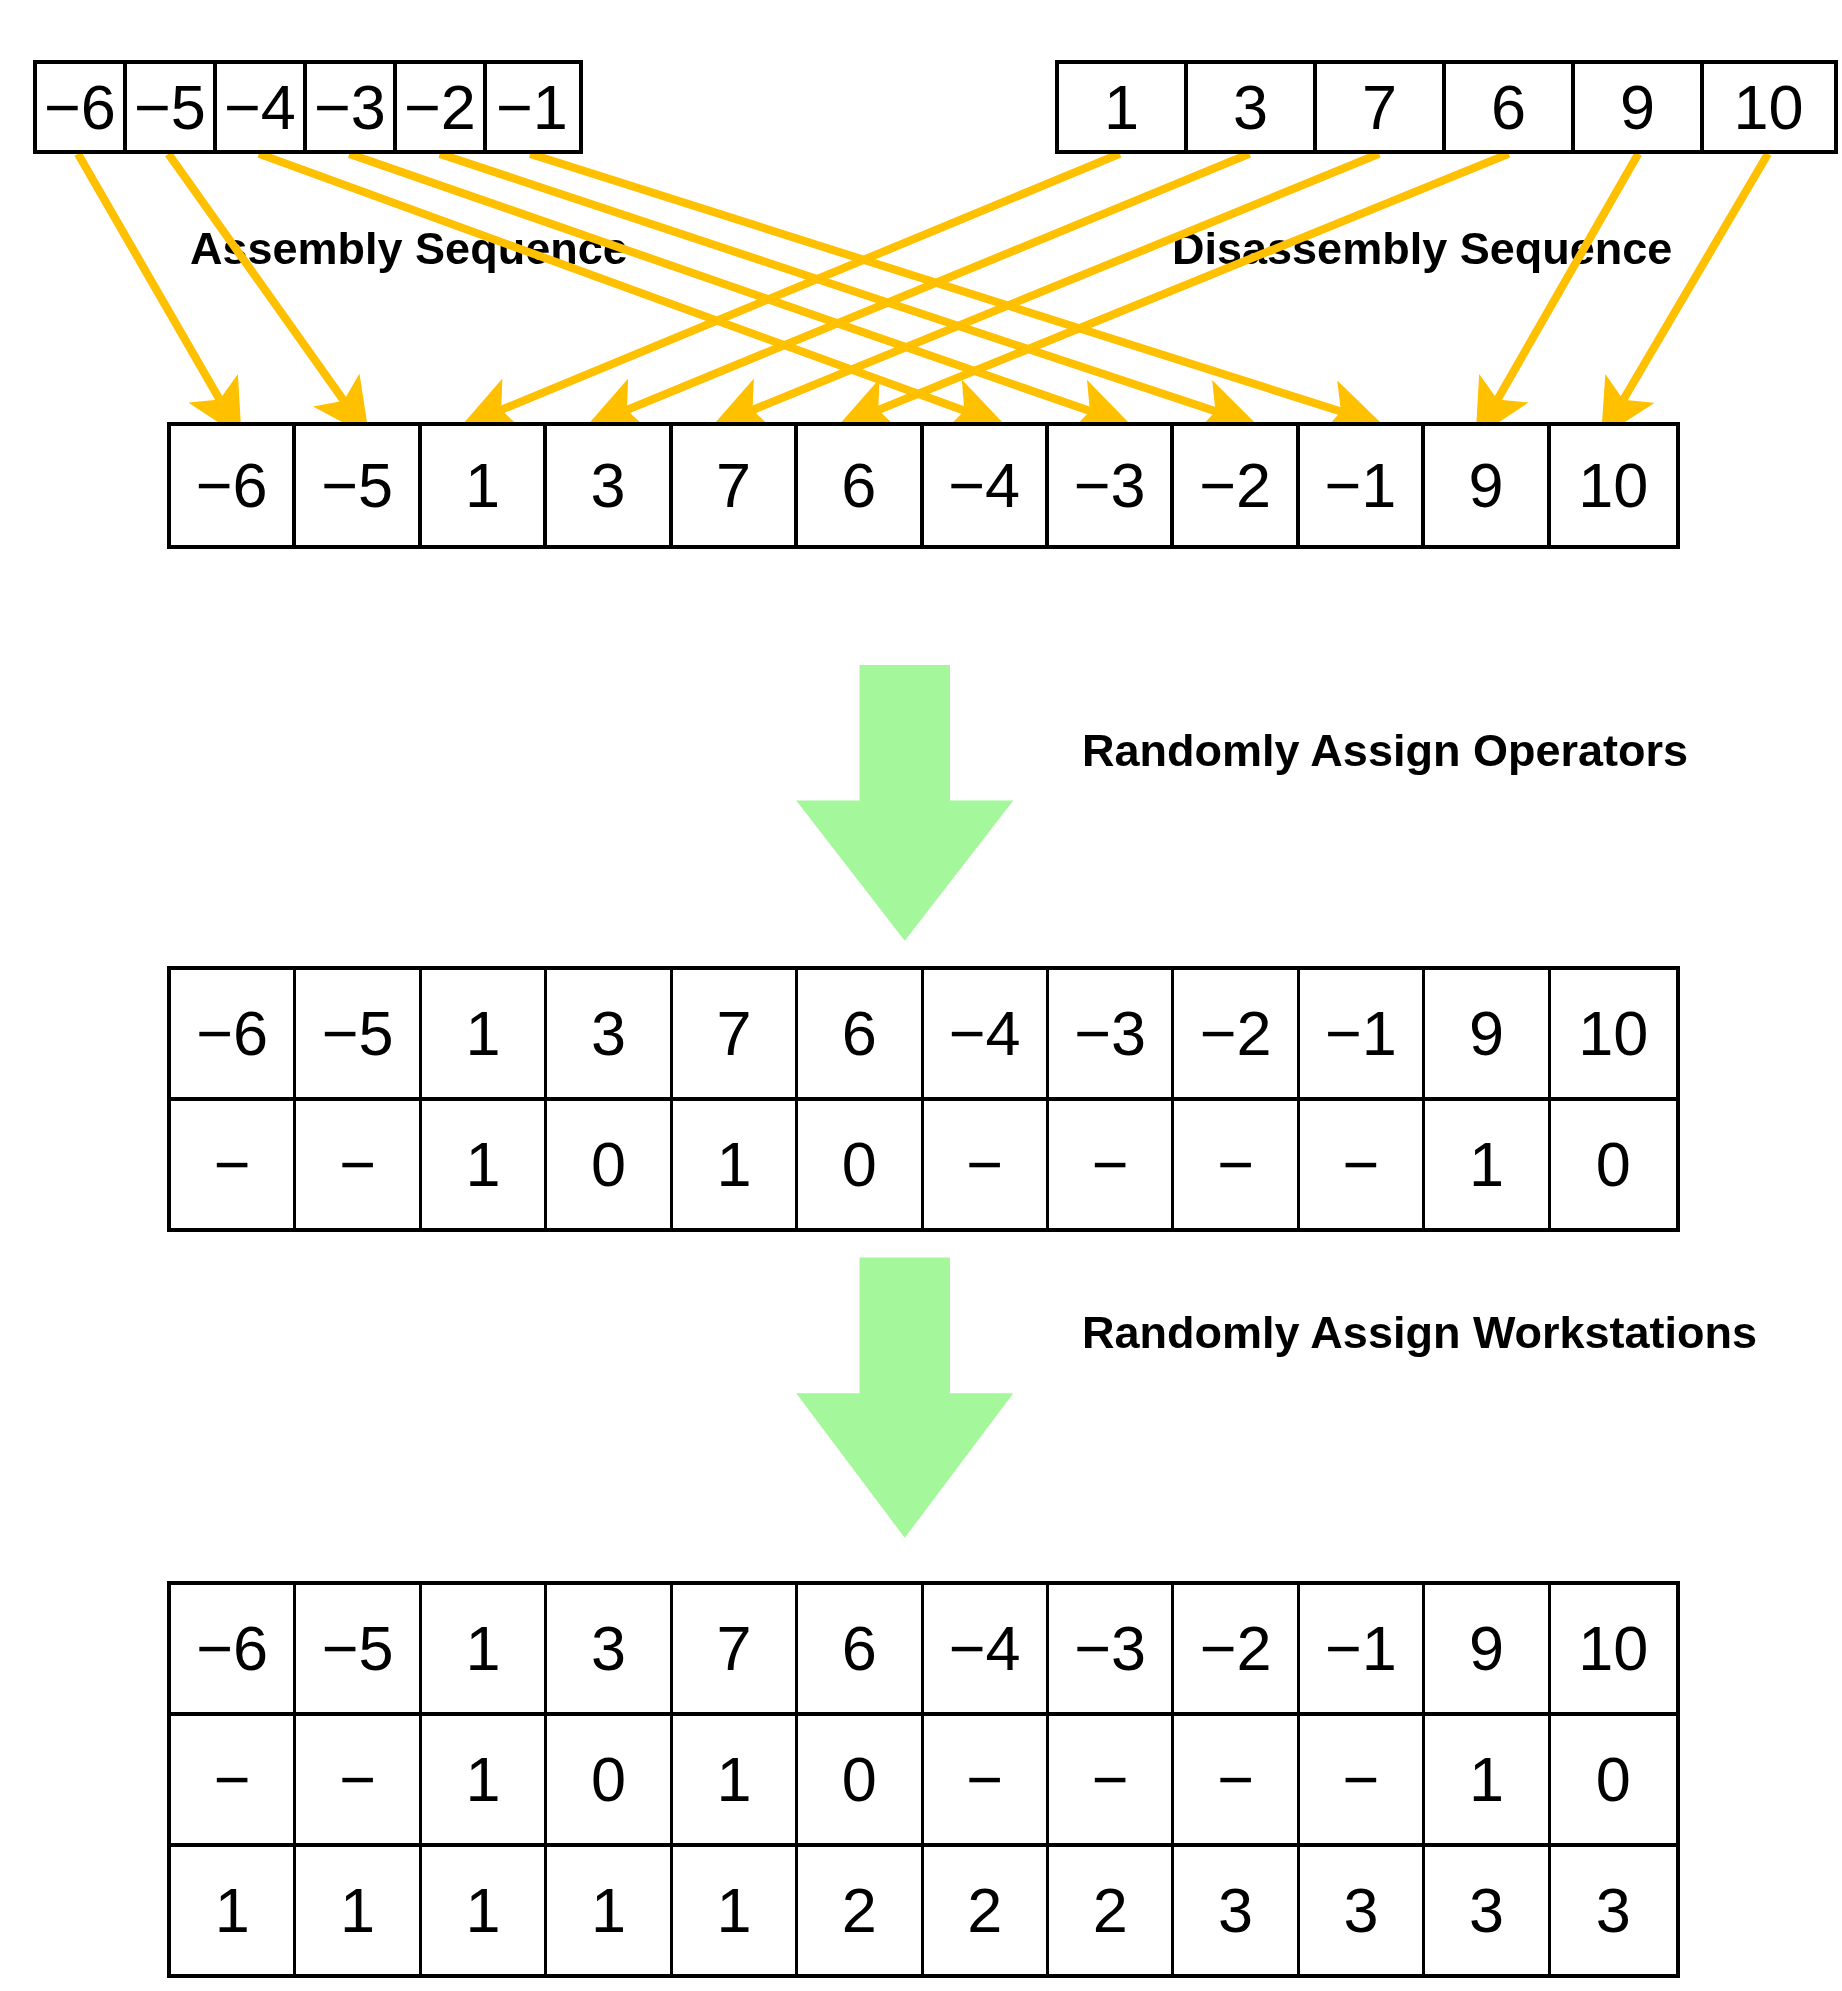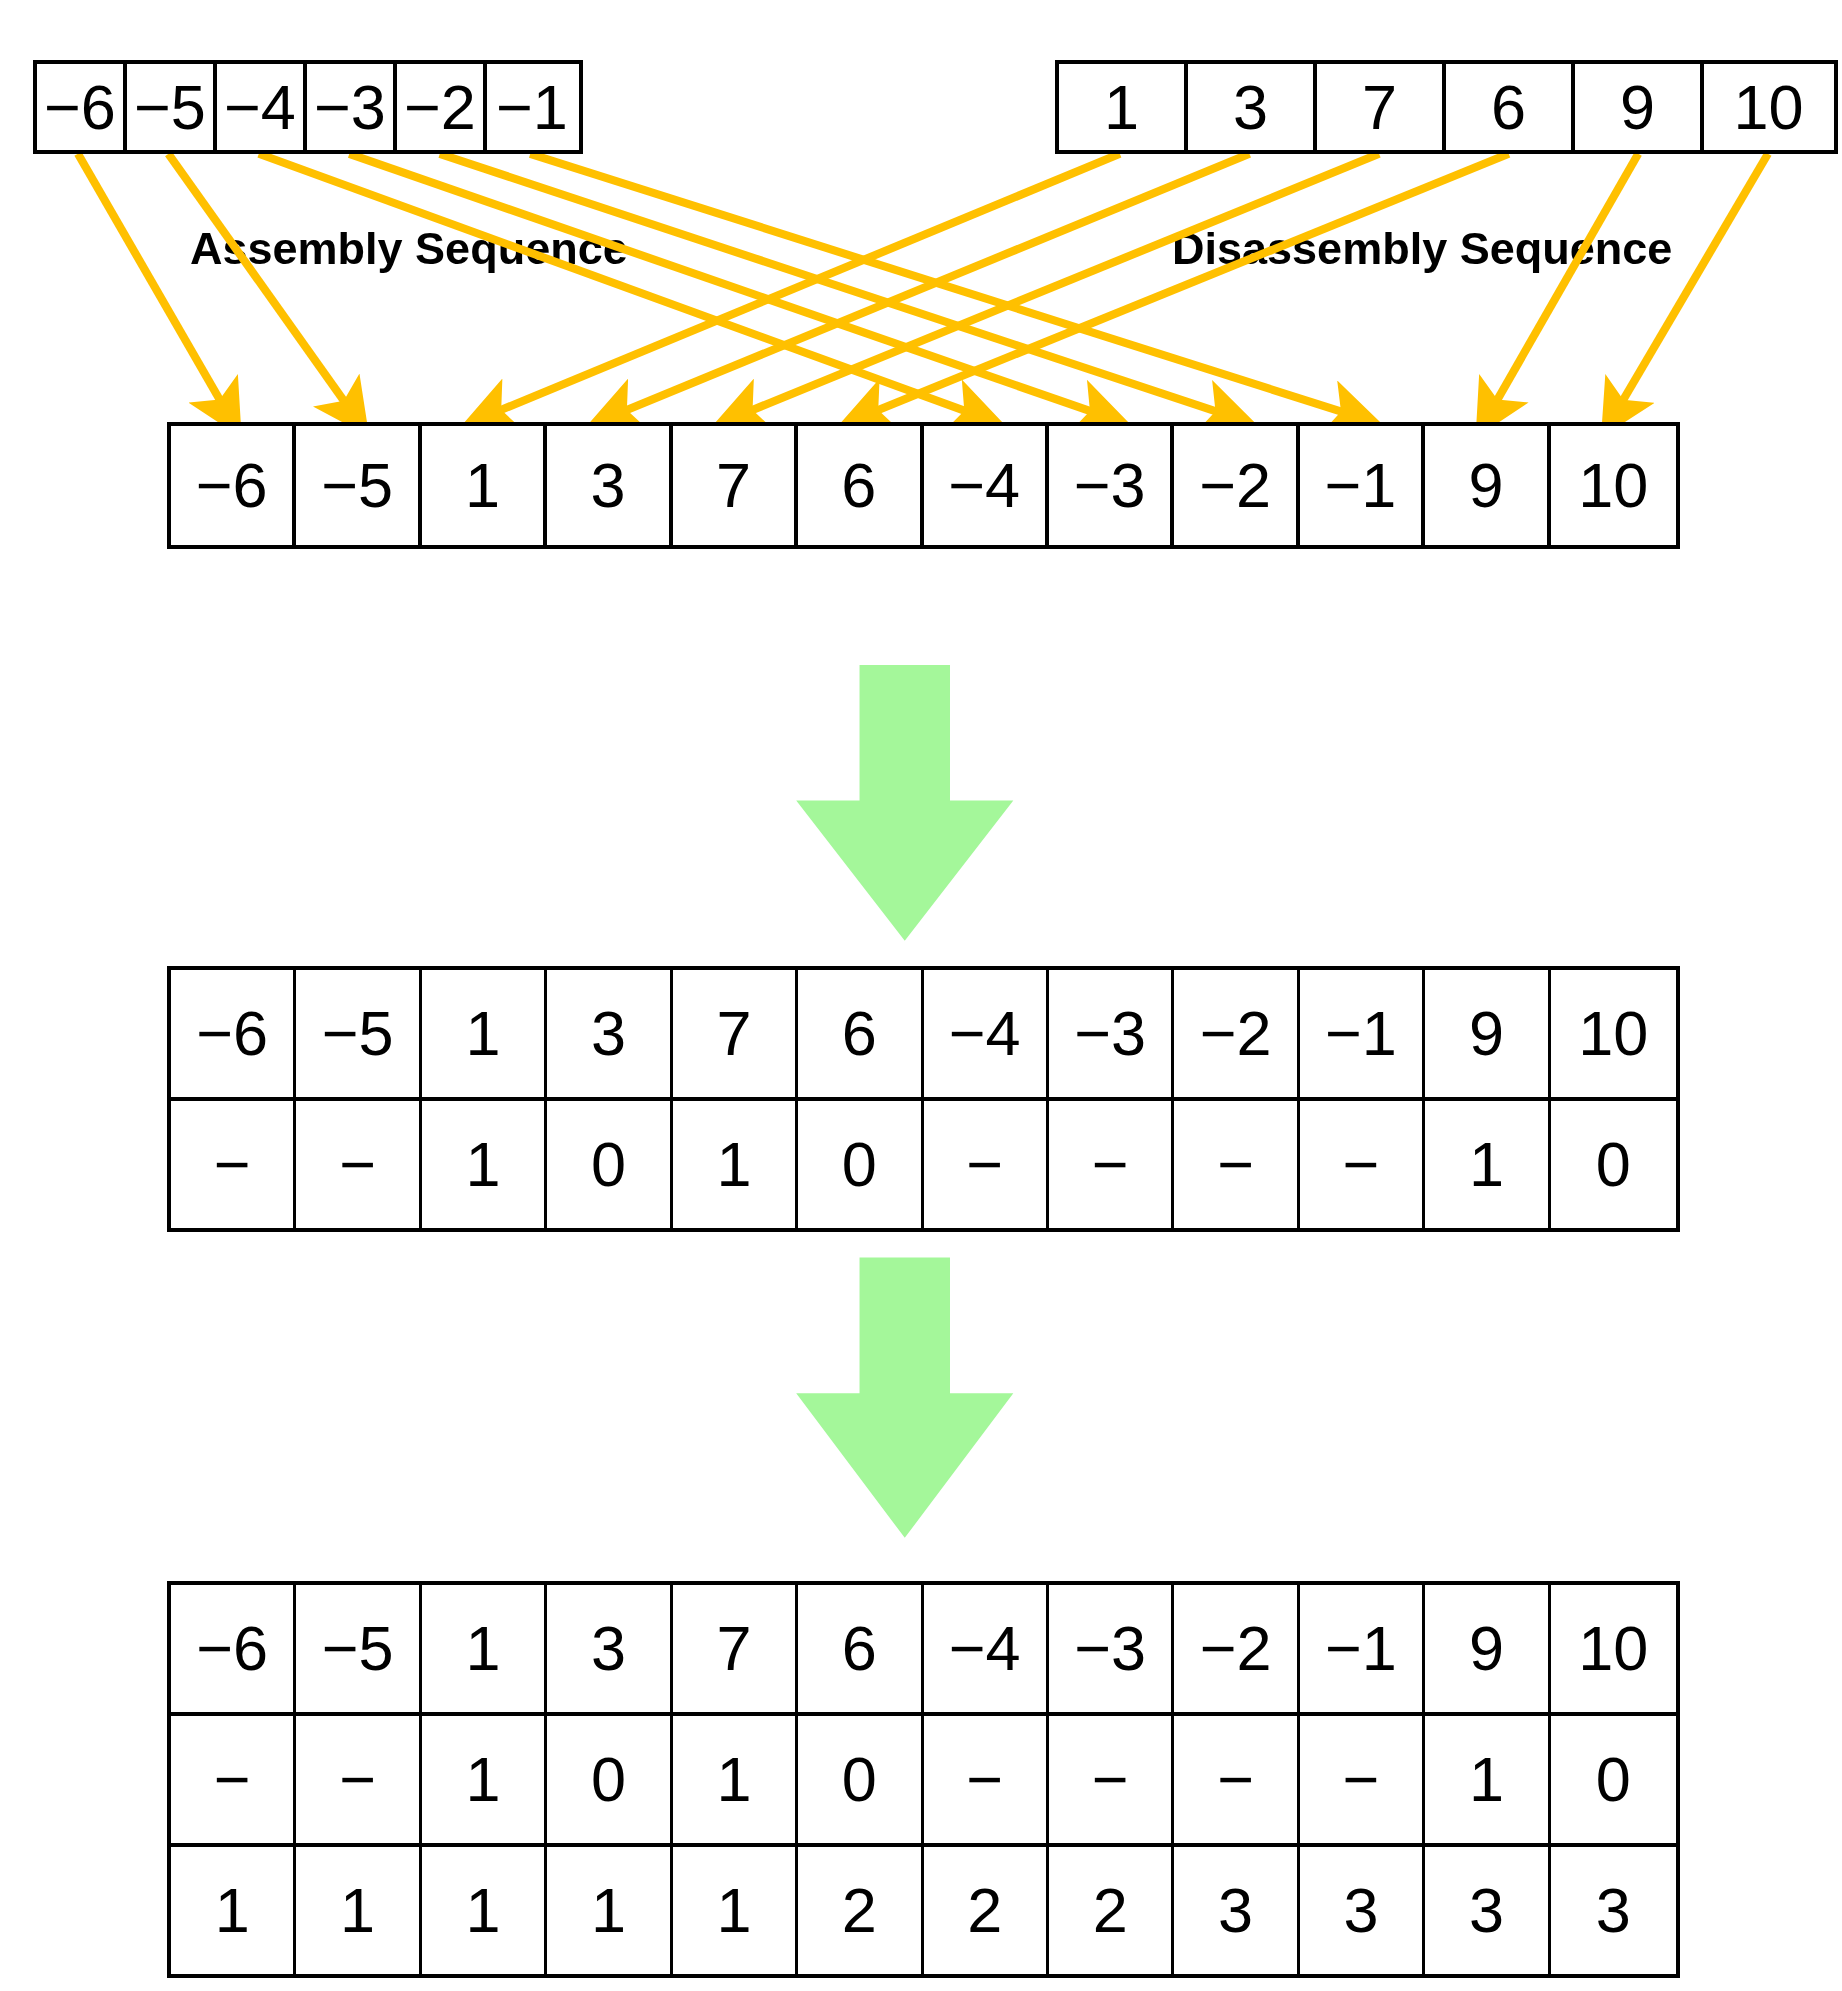--- a/index.html
+++ b/index.html
@@ -237,15 +237,17 @@
         <div class="cell">2</div>
         <div class="cell">3</div>
         <div class="cell">3</div>
         <div class="cell">3</div>
         <div class="cell">3</div>
       </div>
     </div>
 
   <div class="label" id="lbl-assembly">Assembly Sequence</div>
   <div class="label" id="lbl-disassembly">Disassembly Sequence</div>
+  <div class="label" id="lbl-operators">Randomly Assign Operators</div>
+  <div class="label" id="lbl-workstations">Randomly Assign Workstations</div>
 
 </div>
 
 
 </body></html>

